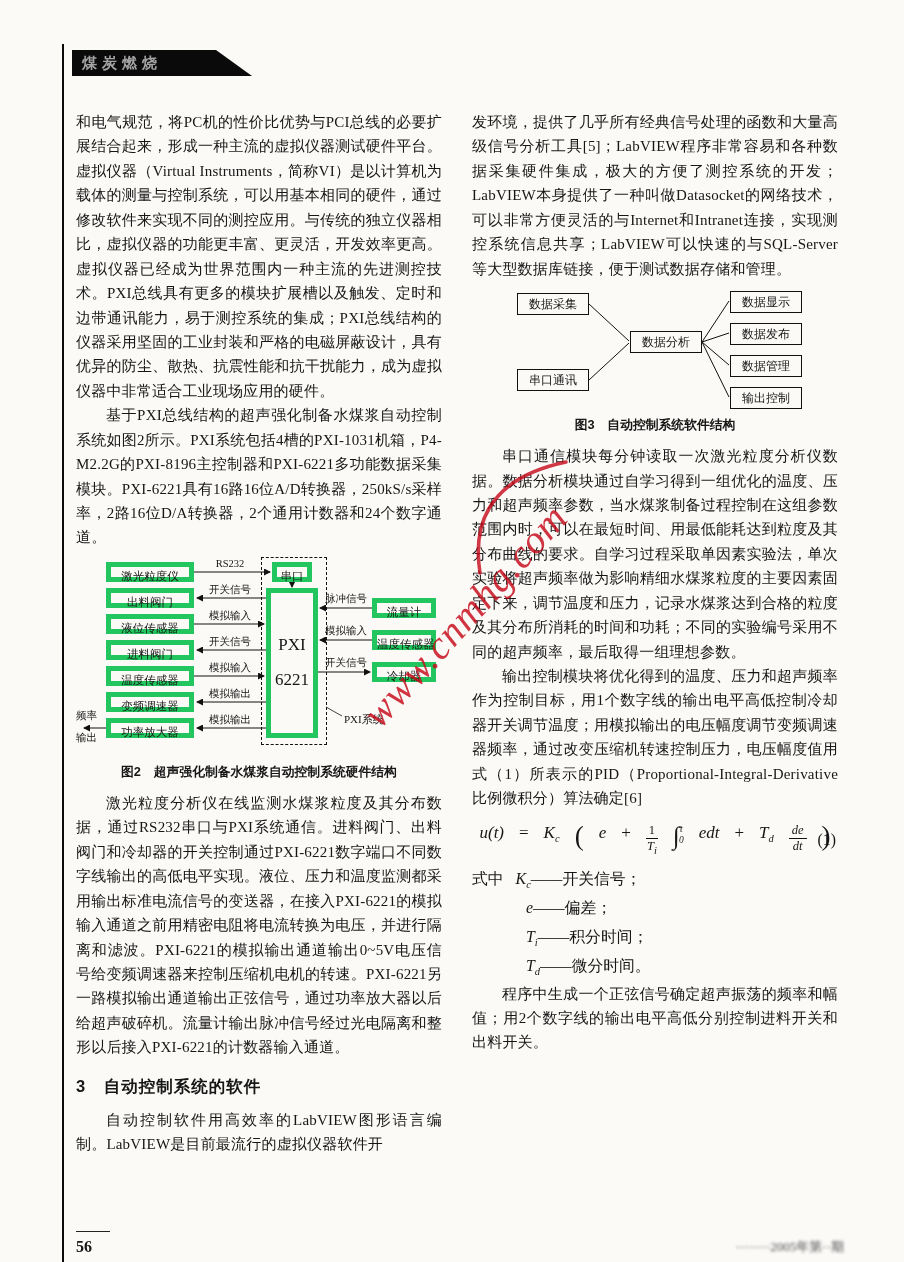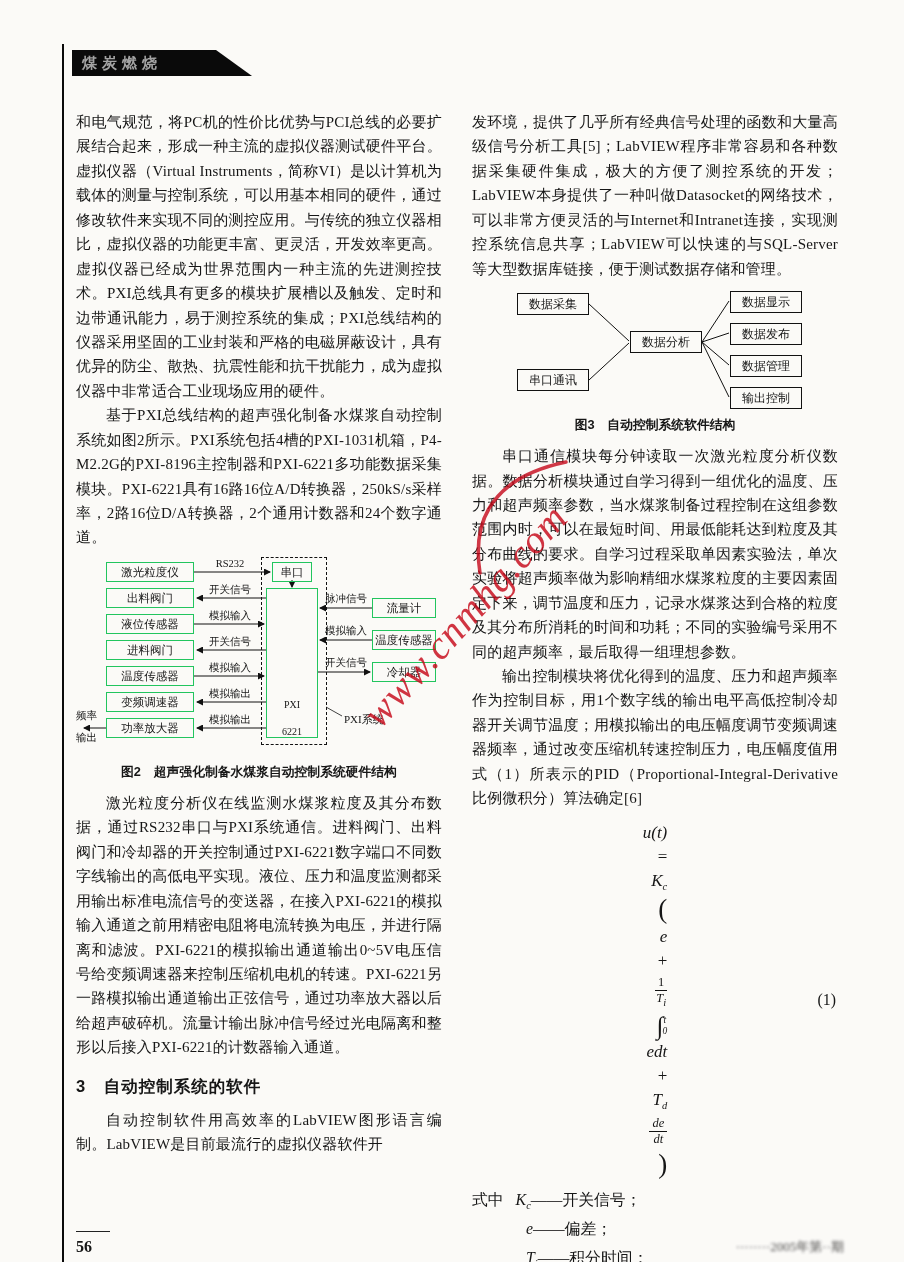--- a/index.html
+++ b/index.html
@@ -30,45 +30,45 @@
   }
   .fig-caption {
     font-family:"Liberation Sans","DejaVu Sans",sans-serif;
     font-size:12.8px; font-weight:bold; text-align:center; margin:4px 0 10px 0;
   }
 
   
   .fig2 { position:relative; width:362px; height:200px; margin:10px 0 0 0; }
   .fig2 svg, .fig3 svg { position:absolute; left:0; top:0; }
   .fbox {
-    position:absolute; box-sizing:border-box; border:1px solid #22c55e;
+    position:absolute; box-sizing:border-box; border:5px solid #22c55e;
     height:20px; line-height:18px; text-align:center; font-size:11.5px;
     background:transparent; white-space:nowrap;
   }
   .fsig {
     position:absolute; font-size:10.5px; text-align:center; line-height:1.1;
     white-space:nowrap;
   }
-  .pxi { display:flex; flex-direction:column; justify-content:flex-end; gap:16px;
-    font-size:10px; line-height:1.1 !important; }
+  .pxi { display:flex; flex-direction:column; justify-content:center; gap:16px;
+    font-size:17px; line-height:1.1 !important; }
   .fdash { position:absolute; border:1px dashed #111; box-sizing:border-box; }
   .fsys { position:absolute; font-size:11px; white-space:nowrap; }
   .ffreq { position:absolute; font-size:10.5px; line-height:1.1; white-space:nowrap; }
 
   
   .fig3 { position:relative; width:370px; height:122px; margin:10px 0 0 0; }
   .fbox3 {
     position:absolute; box-sizing:border-box; border:1px solid #111;
     width:72px; height:22px; line-height:20px; text-align:center; font-size:12px;
     white-space:nowrap;
   }
 
   
   .formula { position:relative; text-align:center; margin:12px 0 8px 0; font-size:17px; }
-  .f-main { display:inline-flex; align-items:flex-end; gap:4px; font-style:italic;flex-direction:column; }
+  .f-main { display:inline-flex; align-items:flex-start; gap:15px; font-style:italic; }
   .f-up { font-style:normal; }
   .bigparen { font-size:27px; font-style:normal; font-weight:400; line-height:1; }
   .frac { display:inline-flex; flex-direction:column; align-items:center;
     font-size:12.5px; line-height:1.2; }
   .frac .num { border-bottom:1px solid #111; padding:0 3px; }
   .int-wrap { display:inline-flex; align-items:center; }
   .int-sign { font-size:25px; font-style:normal; line-height:1; }
   .int-lims { display:inline-flex; flex-direction:column; font-size:9.5px;
     line-height:1.15; margin-left:-1px; }
   .formula sub { font-size:10.5px; }

